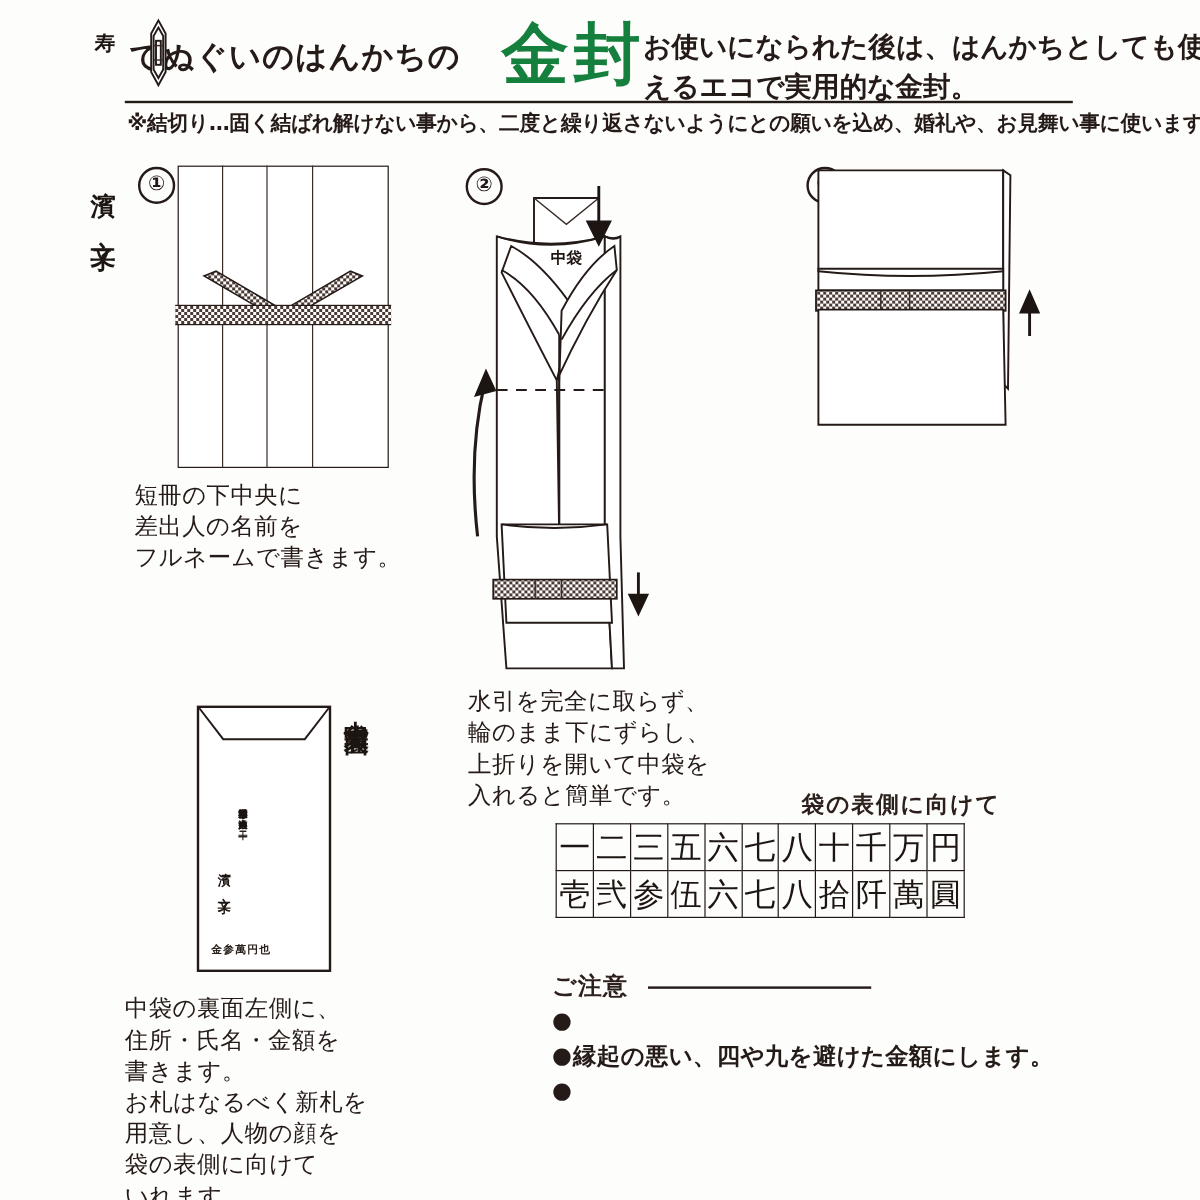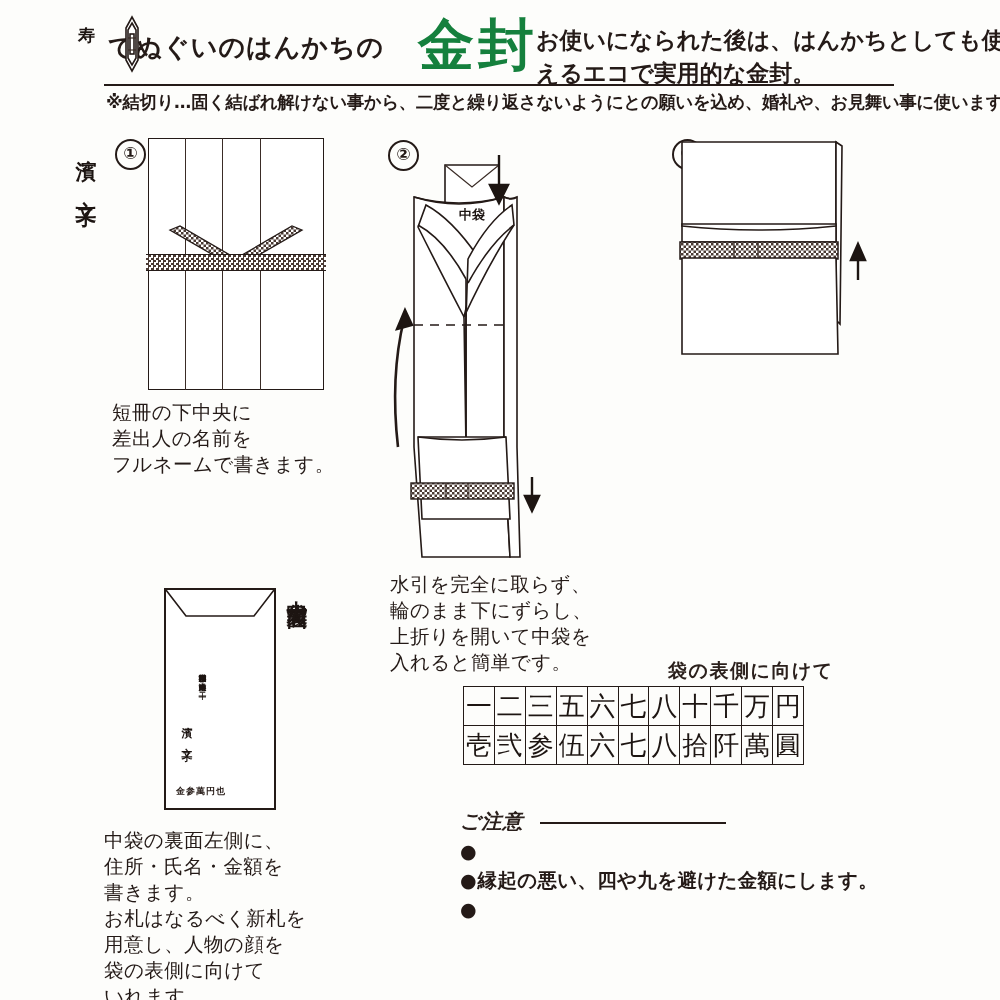--- a/index.html
+++ b/index.html
@@ -124,21 +124,21 @@
     left:463px;top:686px;border-collapse:collapse;
     font-family:"DejaVu Serif","Liberation Serif",serif;
   }
   #kanji-table td{
     border:1.4px solid #241a17;
     width:42px;height:38px;text-align:center;vertical-align:middle;
     font-size:26px;font-weight:500;color:#1d1512;padding:0;
   }
 
   
-  #caution-head{left:460px;top:808px;font-size:20px;font-weight:700;letter-spacing:1px;font-style:italic;}
+  #caution-head{left:460px;top:808px;font-size:20px;font-weight:700;letter-spacing:1px;}
   #caution-rule{left:540px;top:822px;width:186px;height:0;border-top:2px solid #241a17;}
   #caution-list{left:460px;top:838px;width:540px;}
   .caution-item{
     display:flex;align-items:flex-start;margin-bottom:2px;
     font-size:19.5px;line-height:27px;font-weight:700;color:#241a17;
   }
   .caution-bullet{flex:0 0 auto;margin-right:1px;font-size:19px;line-height:27px;}
   .caution-text{white-space:pre-line;letter-spacing:0.3px;}
 
   svg{display:block;overflow:visible;}

